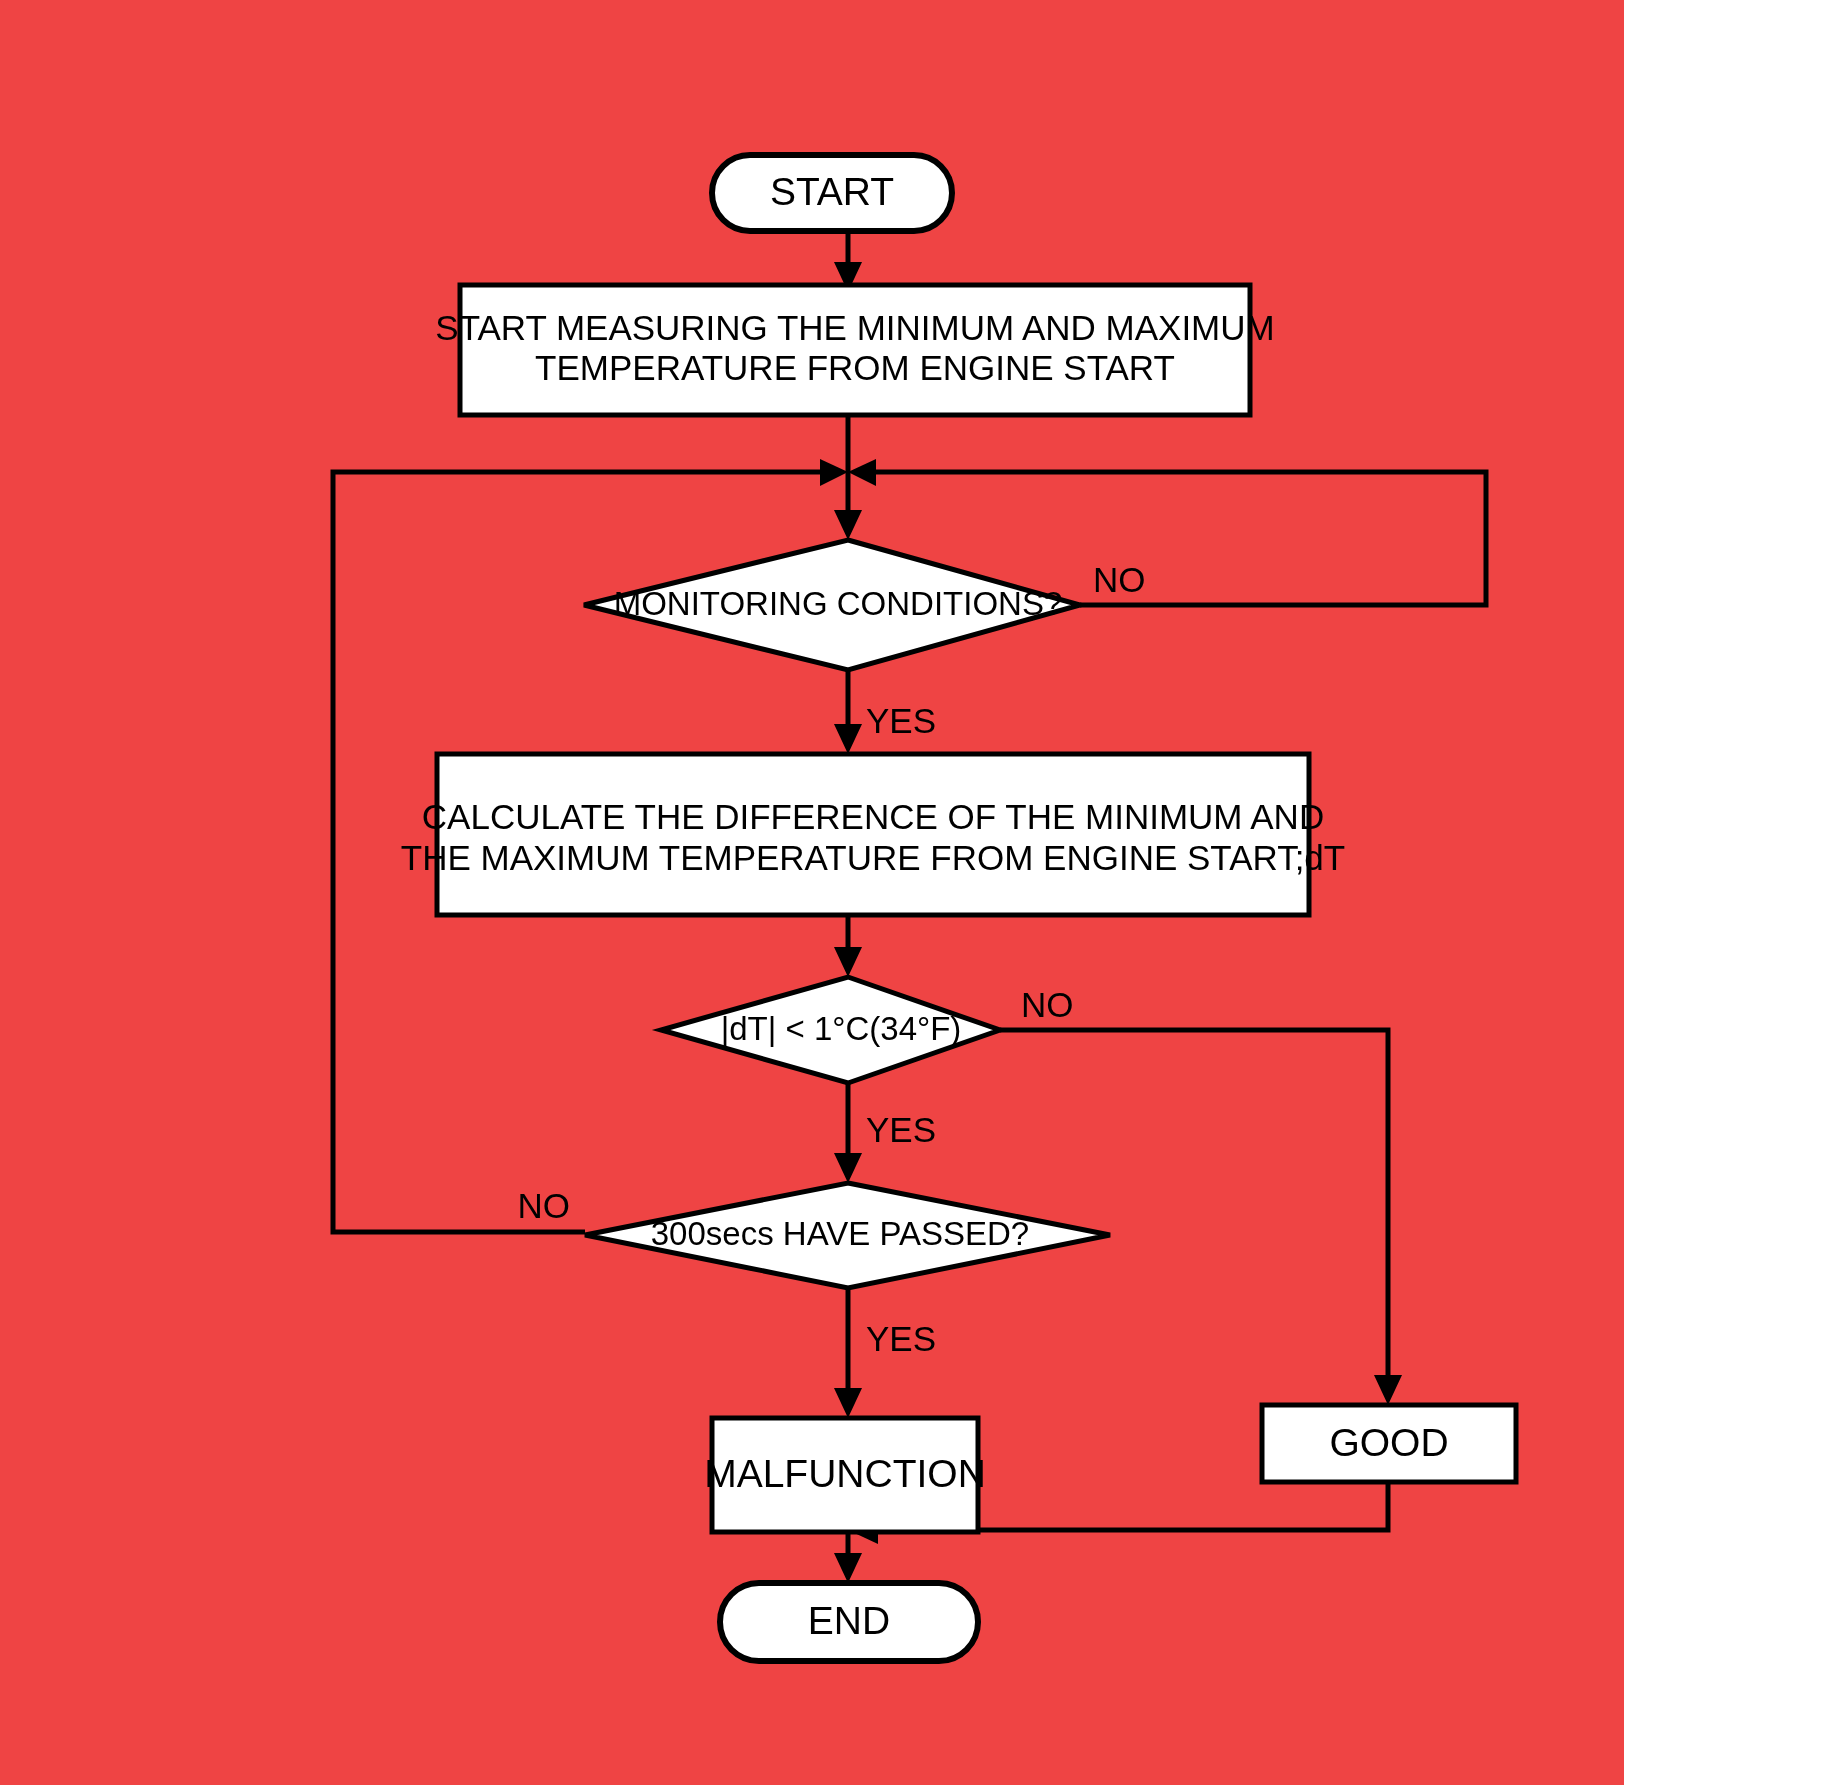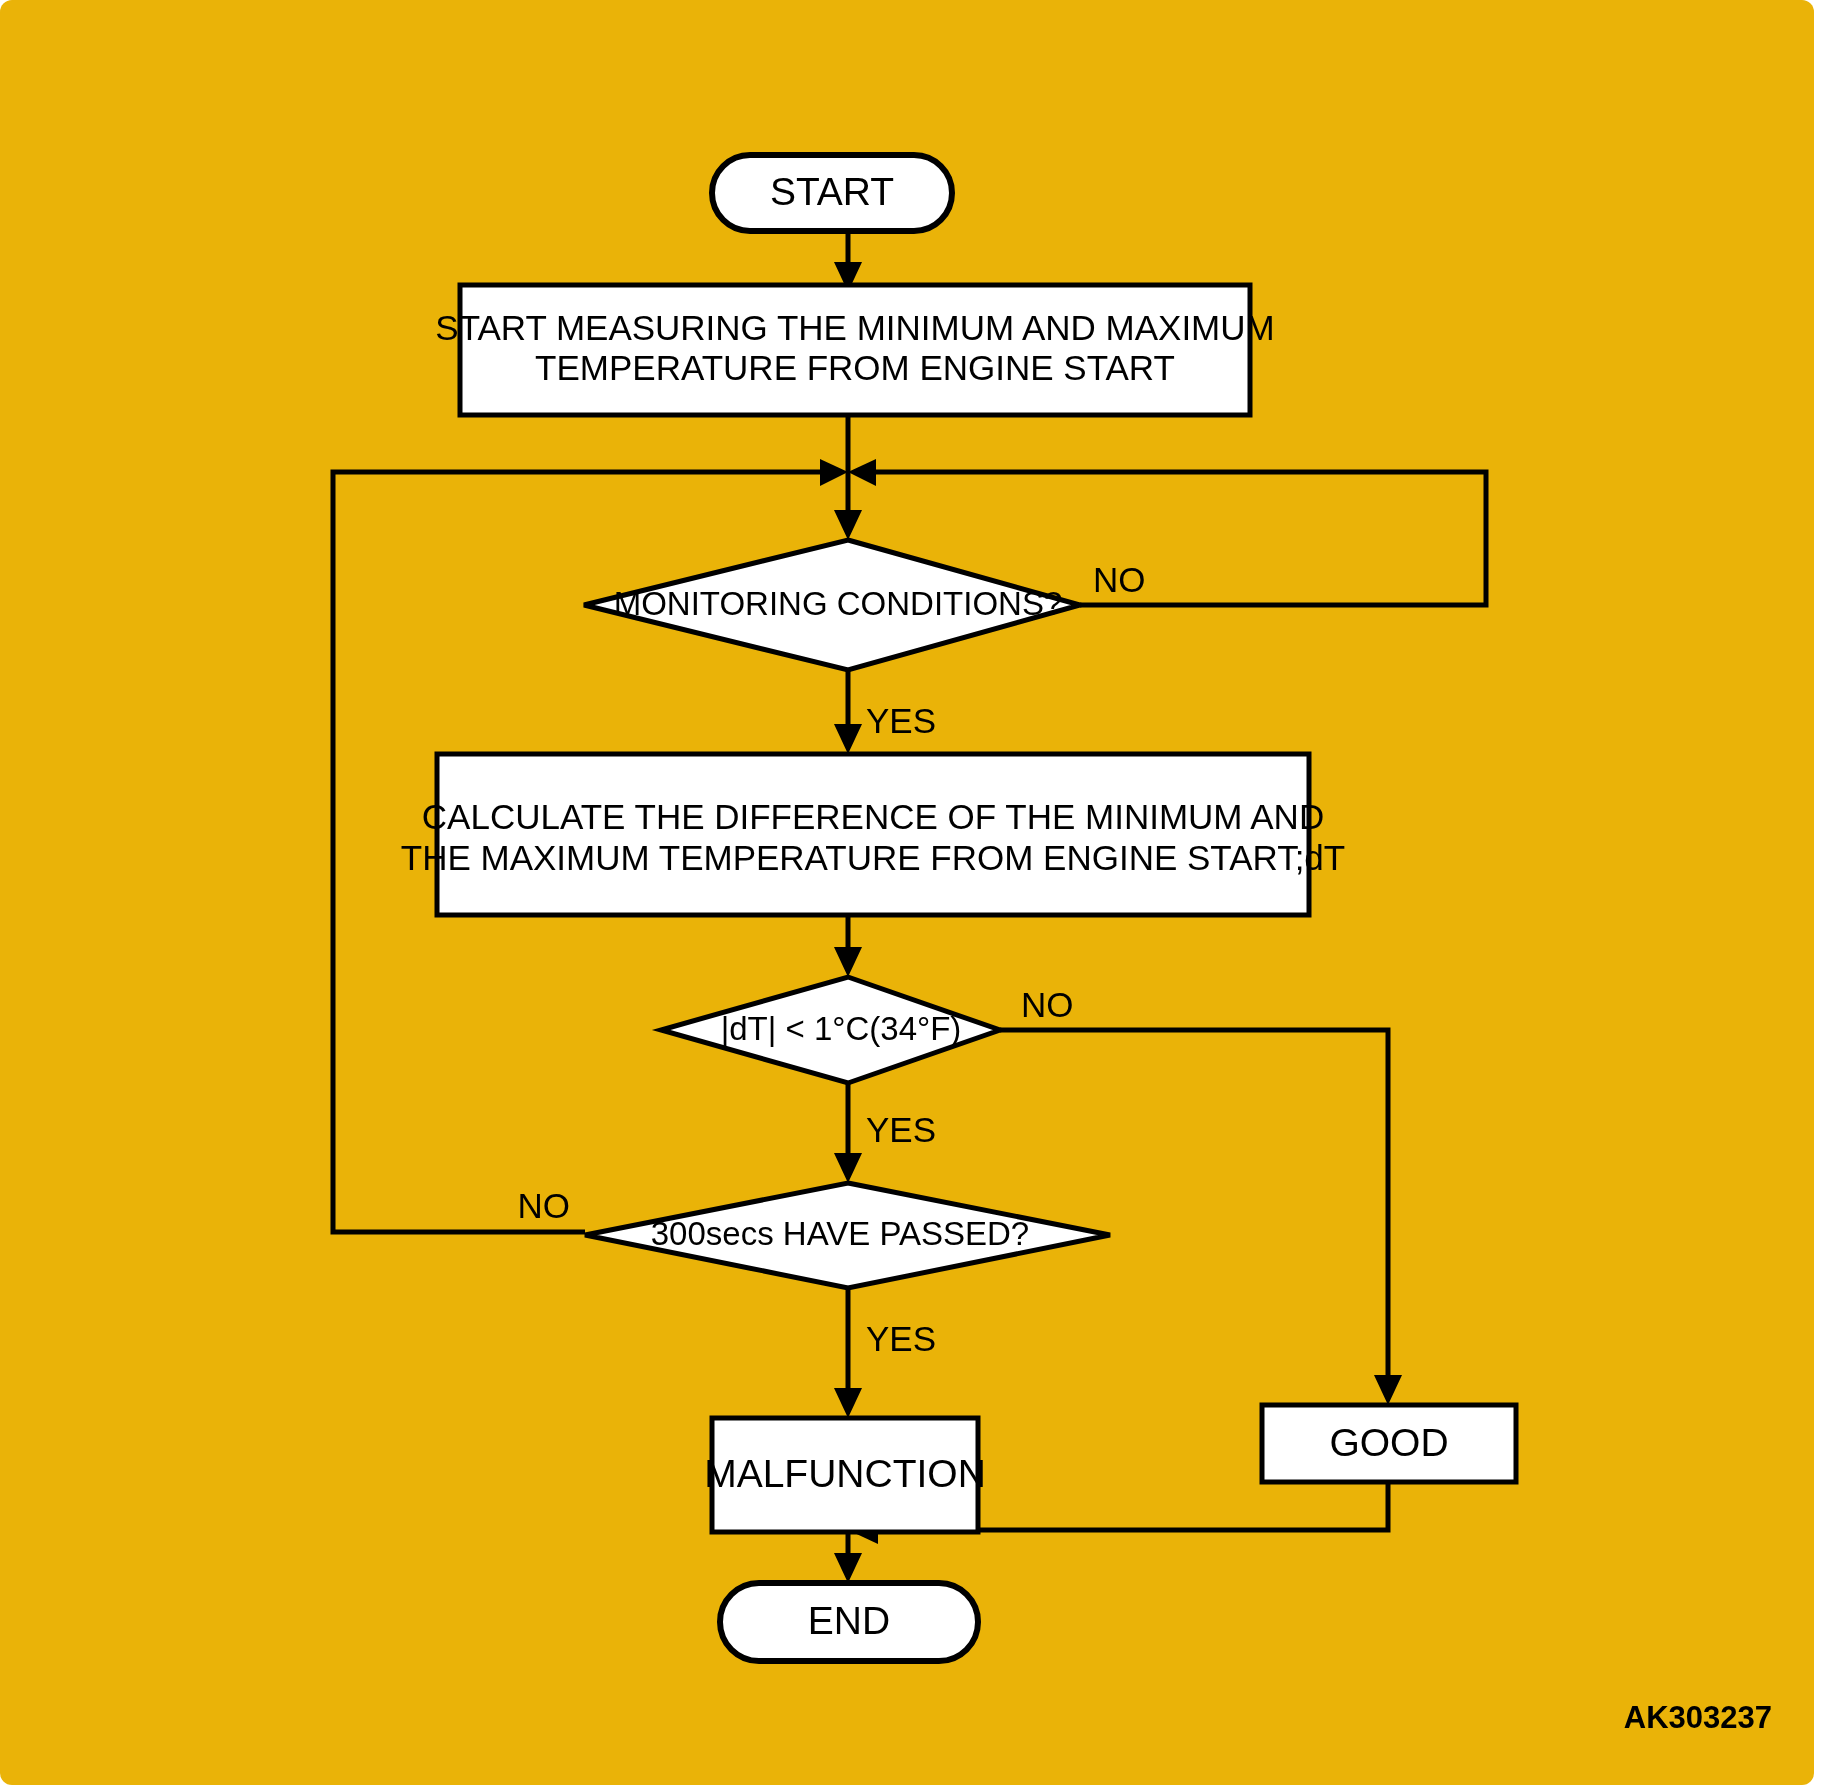--- a/index.html
+++ b/index.html
@@ -5,25 +5,24 @@
   html, body {
     margin: 0;
     padding: 0;
     background: #ffffff;
   }
   body {
     font-family: "Liberation Sans", sans-serif;
   }
   #flowchart-root {
     position: relative;
-    width: 1814px;
+    width: 1624px;
     height: 1785px;
-    background: #eab308;
+    background: #ef4444;
     overflow: hidden;
-    border-radius: 12px;
   }
   svg#flow-svg {
     display: block;
     width: 1821px;
     height: 1785px;
   }
   .node-shape {
     fill: #ffffff;
     stroke: #000000;
     stroke-width: 5;

